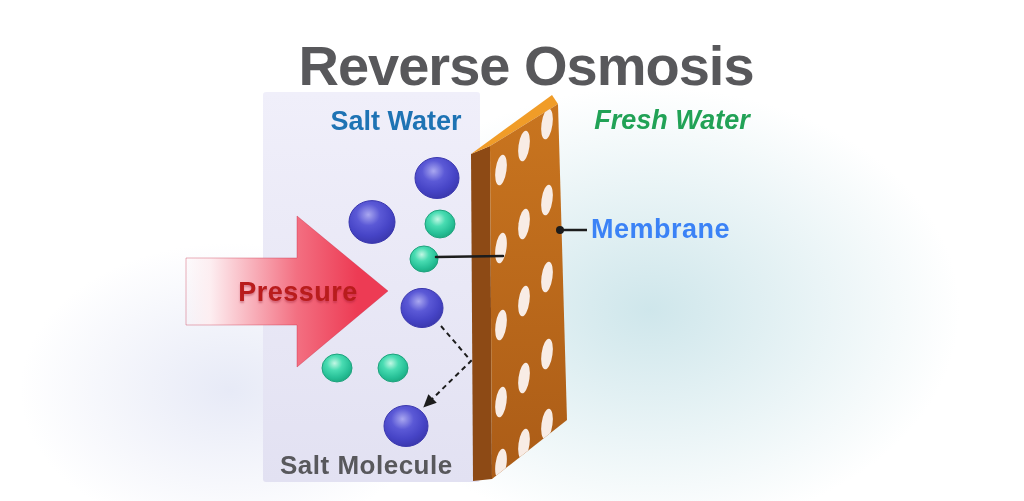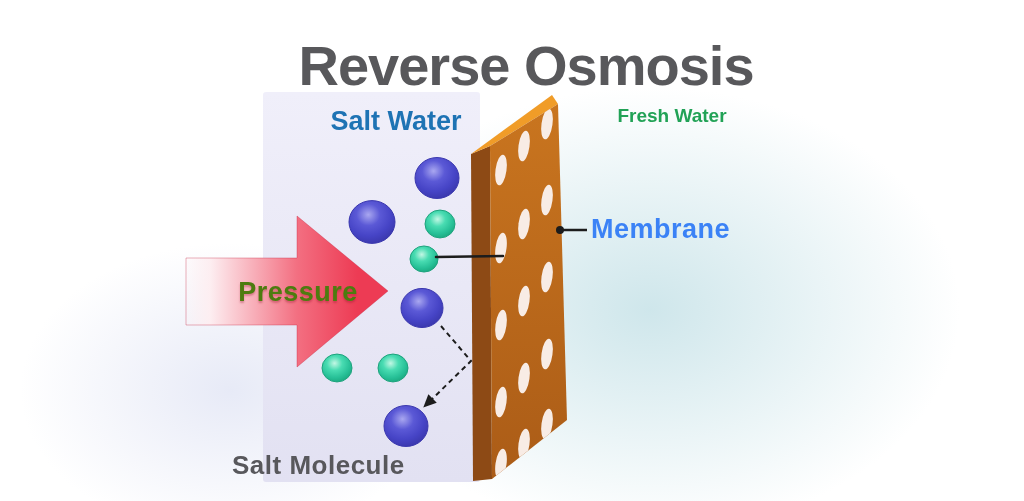--- a/index.html
+++ b/index.html
@@ -11,21 +11,21 @@
       radial-gradient(ellipse 430px 310px at 650px 310px, rgba(204,229,234,0.95), rgba(204,229,234,0) 72%),
       #ffffff;
   }
   #scene{position:absolute;left:0;top:0;}
   .lbl{position:absolute;font-weight:bold;white-space:nowrap;}
   .title{
     left:526px;top:8px;transform:translateX(-50%);
     font-size:56px;letter-spacing:-1px;margin-top:25px;
   }
   .salt-water{left:396px;top:106px;transform:translateX(-50%);font-size:27px;}
-  .fresh-water{left:672px;top:105px;transform:translateX(-50%);font-size:19px;}
+  .fresh-water{left:672px;top:105px;transform:translateX(-50%);font-size:27px;font-style:italic;}
   .membrane-lbl{left:591px;top:214px;font-size:27px;letter-spacing:.5px;}
   .salt-molecule-lbl{left:232px;top:450px;font-size:26px;letter-spacing:.5px;}
   .pressure-lbl{
     left:298px;top:292px;transform:translate(-50%,-50%);
     font-size:27px;letter-spacing:.5px;
     text-shadow:0 2px 2px rgba(150,20,45,0.35);
   }
 </style>
 </head>
 <body>
@@ -99,14 +99,14 @@
     <path d="M441,326 L471,361 L429,402" fill="none" stroke="#1c1c1c" stroke-width="2" stroke-dasharray="5 4"></path>
     <polygon points="423.2754063529537,407.58829379830706 428.3866506806736,394.2138711407734 436.76909137813425,402.8007616113428" fill="#1c1c1c"></polygon>
     <line x1="560" y1="230" x2="587" y2="230" stroke="#1c1c1c" stroke-width="2.5"></line>
     <circle cx="560" cy="230" r="4" fill="#1c1c1c"></circle>
   </svg>
 
 <div class="lbl title" style="color: rgb(88, 88, 91);">Reverse Osmosis</div>
 <div class="lbl salt-water" style="color: rgb(30, 115, 180);">Salt Water</div>
 <div class="lbl fresh-water" style="color: rgb(33, 162, 86);">Fresh Water</div>
 <div class="lbl membrane-lbl" style="color: #3b82f6;">Membrane</div>
-<div class="lbl salt-molecule-lbl" style="color: rgb(88, 88, 92);">Salt Molecule</div>
-<div class="lbl pressure-lbl" style="color: #4d7c0f;">Pressure</div>
+<div class="lbl salt-molecule-lbl" style="color: rgb(88, 88, 92); margin-left: 48px;">Salt Molecule</div>
+<div class="lbl pressure-lbl" style="color: #b91c1c;">Pressure</div>
 
 </body></html>

